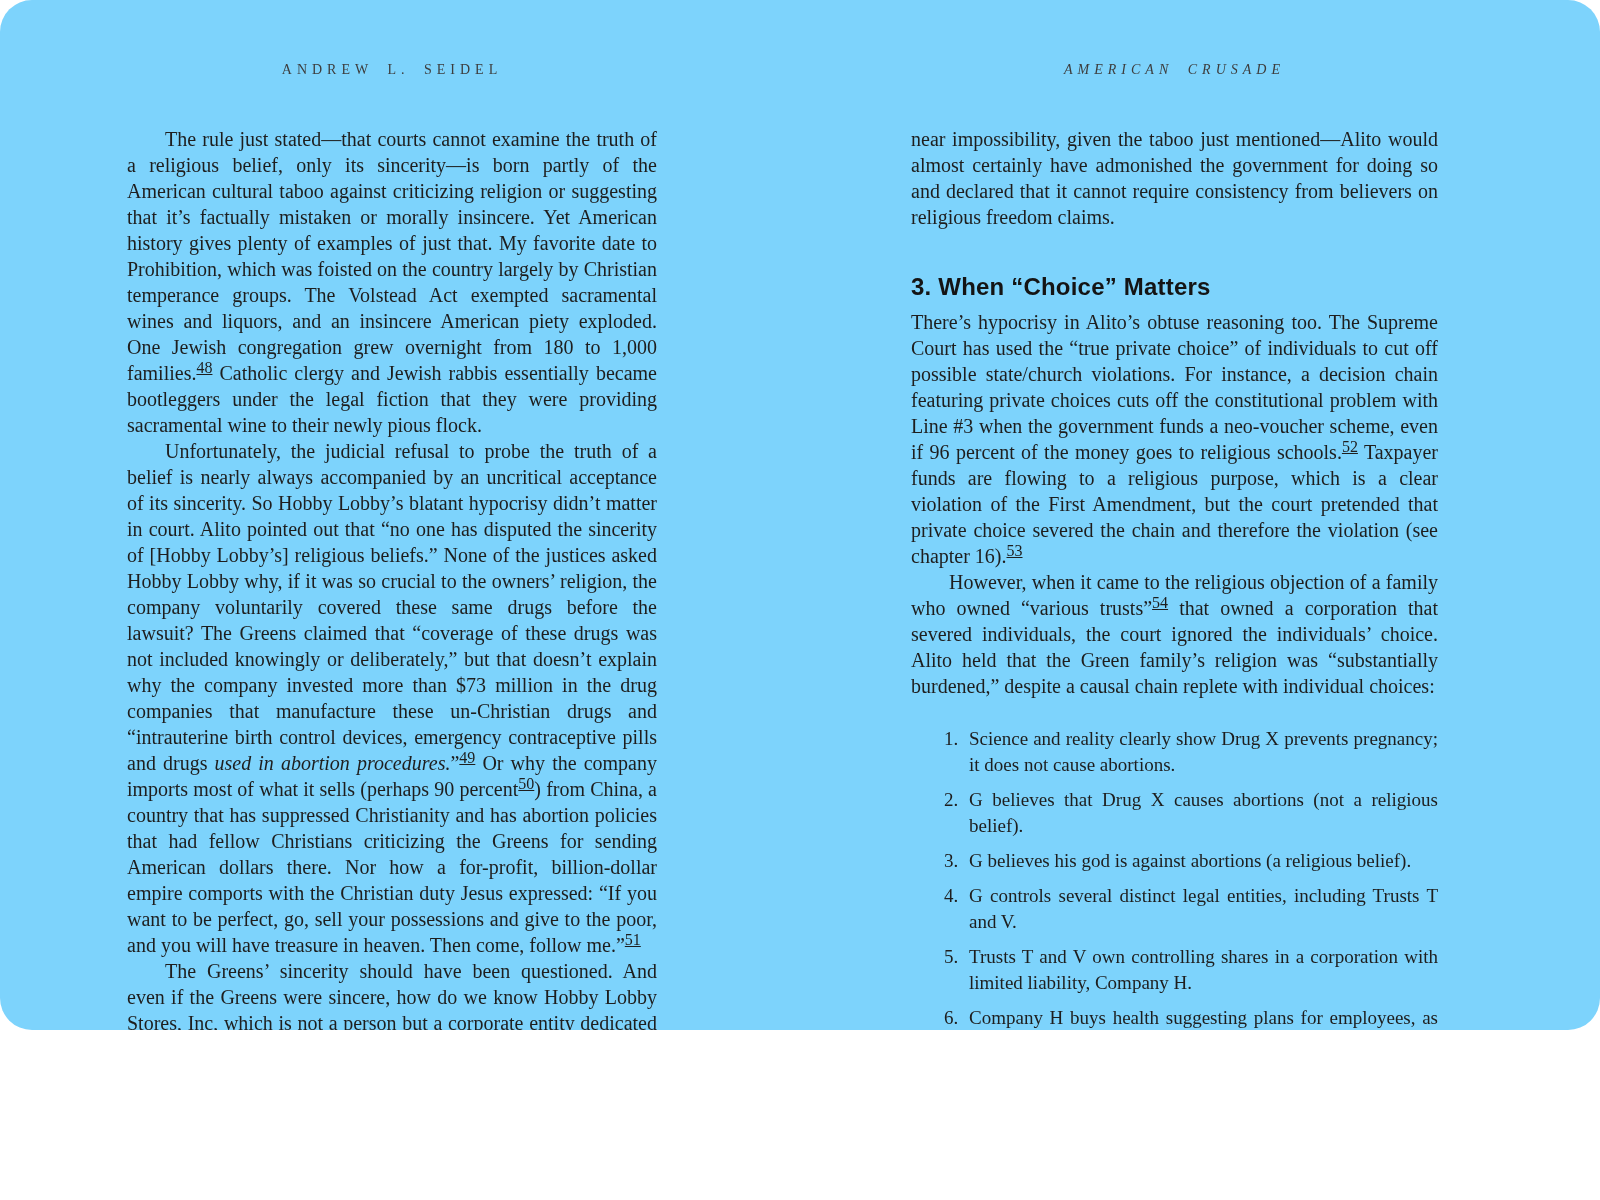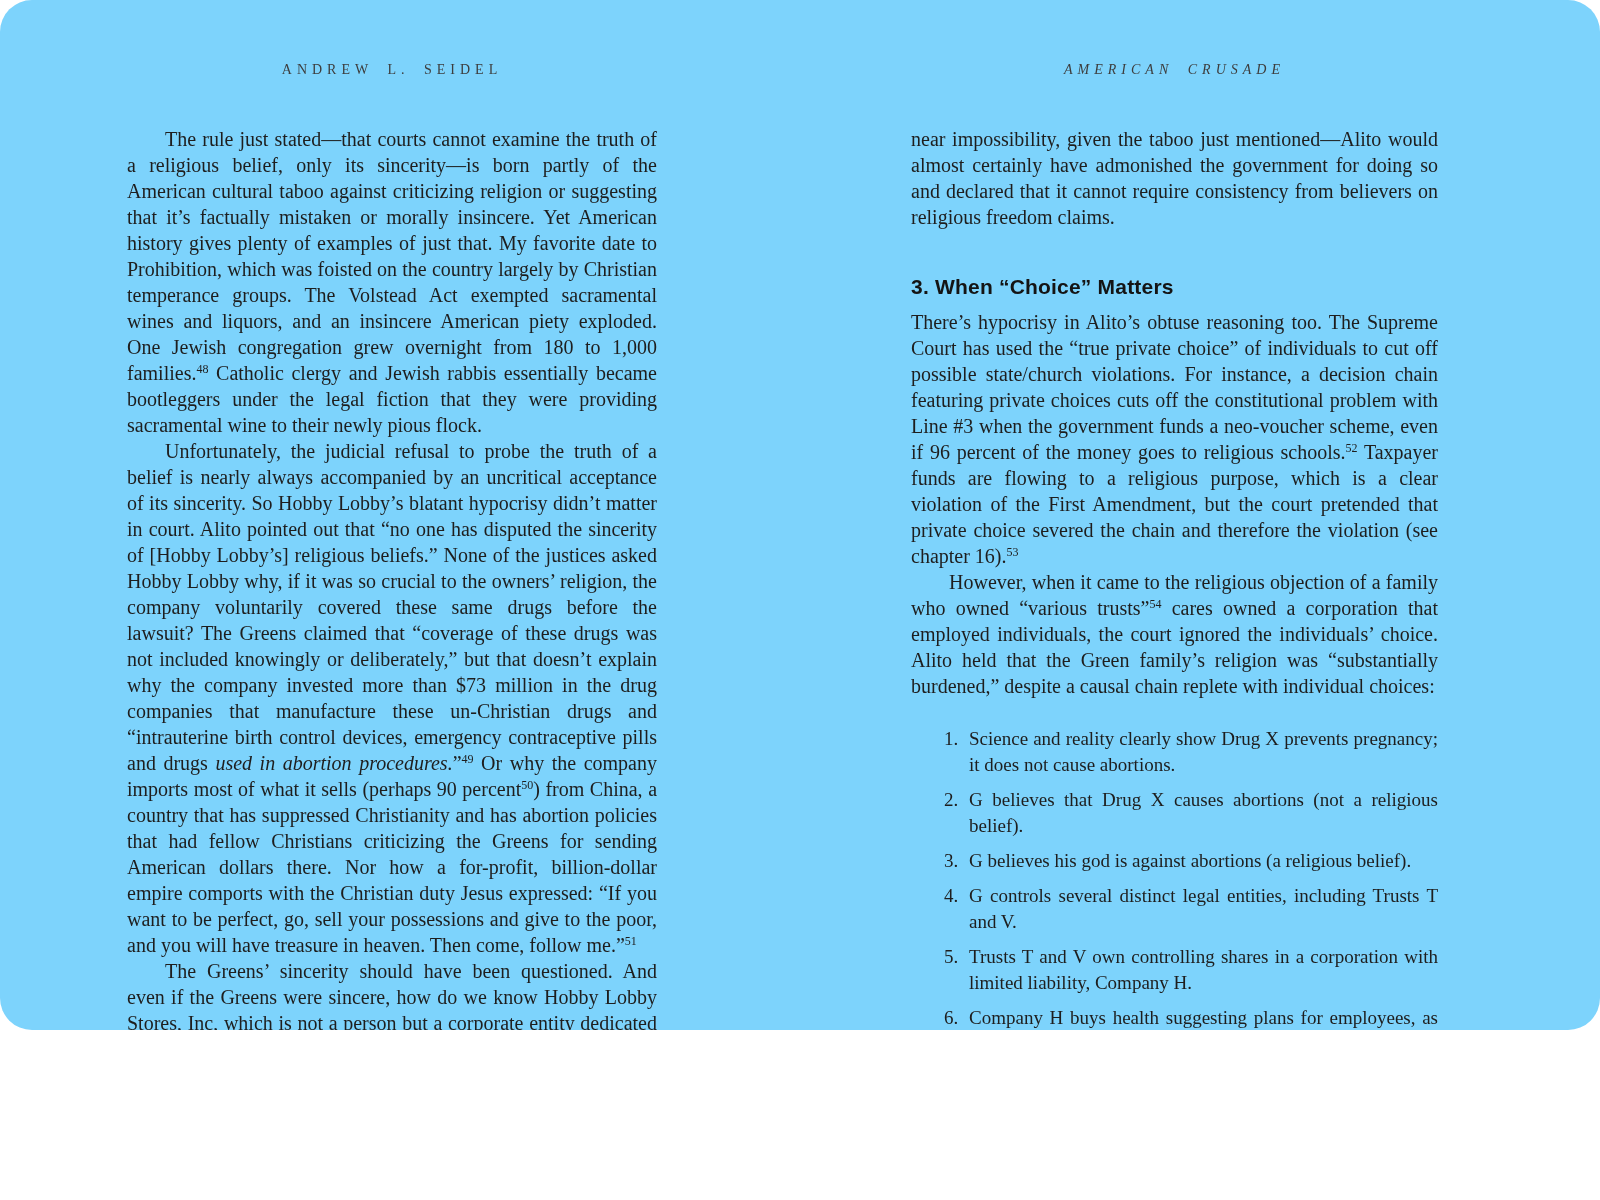--- a/index.html
+++ b/index.html
@@ -33,32 +33,33 @@
     line-height: 26px;
     text-align: justify;
   }
   .col-left  { left: 127px; width: 530px; }
   .col-right { left: 911px; width: 527px; }
 
   p.body-para { margin: 0; }
   p.indent { text-indent: 38px; }
 
   .col sup {
-    font-size: 12px;
+    font-size: 16px;
     line-height: 0;
     vertical-align: baseline;
     position: relative;
     top: -7px;
+    text-decoration: underline;
   }
   .ital { font-style: italic; margin-top: 35px; }
 
   .section-heading {
     font-family: "Liberation Sans", sans-serif;
     font-weight: bold;
-    font-size: 21px;
+    font-size: 24px;
     color: #141414;
     margin: 44px 0 9px 0;
     text-align: left;
     letter-spacing: 0.2px;
   }
 
   .num-list { margin-top: 27px; padding-left: 33px; }
   .li {
     display: flex;
     margin-bottom: 9px;
@@ -95,21 +96,21 @@
   <div class="page-number pn-left">216</div>
 
   <div class="running-head rh-right">AMERICAN CRUSADE</div>
 
   <div class="col col-right">
     <p class="body-para"><span>near impossibility, given the taboo just mentioned—Alito would almost certainly have admonished the government for doing so and declared that it cannot require consistency from believers on religious freedom claims.</span></p>
 
     <div class="section-heading">3. When “Choice” Matters</div>
 
     <p class="body-para"><span>There’s hypocrisy in Alito’s obtuse reasoning too. The Supreme Court has used the “true private choice” of individuals to cut off possible state/church violations. For instance, a decision chain featuring private choices cuts off the constitutional problem with Line #3 when the government funds a neo-voucher scheme, even if 96 percent of the money goes to religious schools.</span><sup>52</sup><span> Taxpayer funds are flowing to a religious purpose, which is a clear violation of the First Amendment, but the court pretended that private choice severed the chain and therefore the violation (see chapter 16).</span><sup>53</sup></p>
-    <p class="body-para indent"><span>However, when it came to the religious objection of a family who owned “various trusts”</span><sup>54</sup><span> cares owned a corporation that employed individuals, the court ignored the individuals’ choice. Alito held that the Green family’s religion was “substantially burdened,” despite a causal chain replete with individual choices:</span></p>
+    <p class="body-para indent"><span>However, when it came to the religious objection of a family who owned “various trusts”</span><sup>54</sup><span> that owned a corporation that severed individuals, the court ignored the individuals’ choice. Alito held that the Green family’s religion was “substantially burdened,” despite a causal chain replete with individual choices:</span></p>
 
     <div class="num-list">
         <div class="li">
           <span class="li-num">1.</span>
           <span class="li-body">Science and reality clearly show Drug X prevents pregnancy; it does not cause abortions.</span>
         </div>
         <div class="li">
           <span class="li-num">2.</span>
           <span class="li-body">G believes that Drug X causes abortions (not a religious belief).</span>
         </div>

